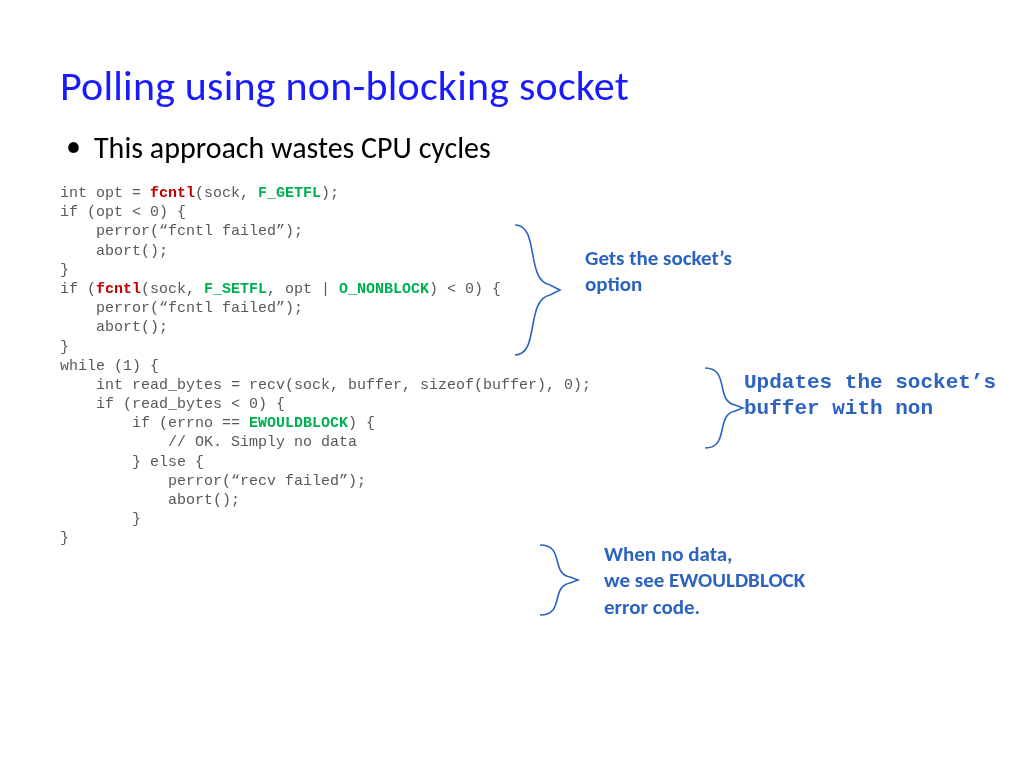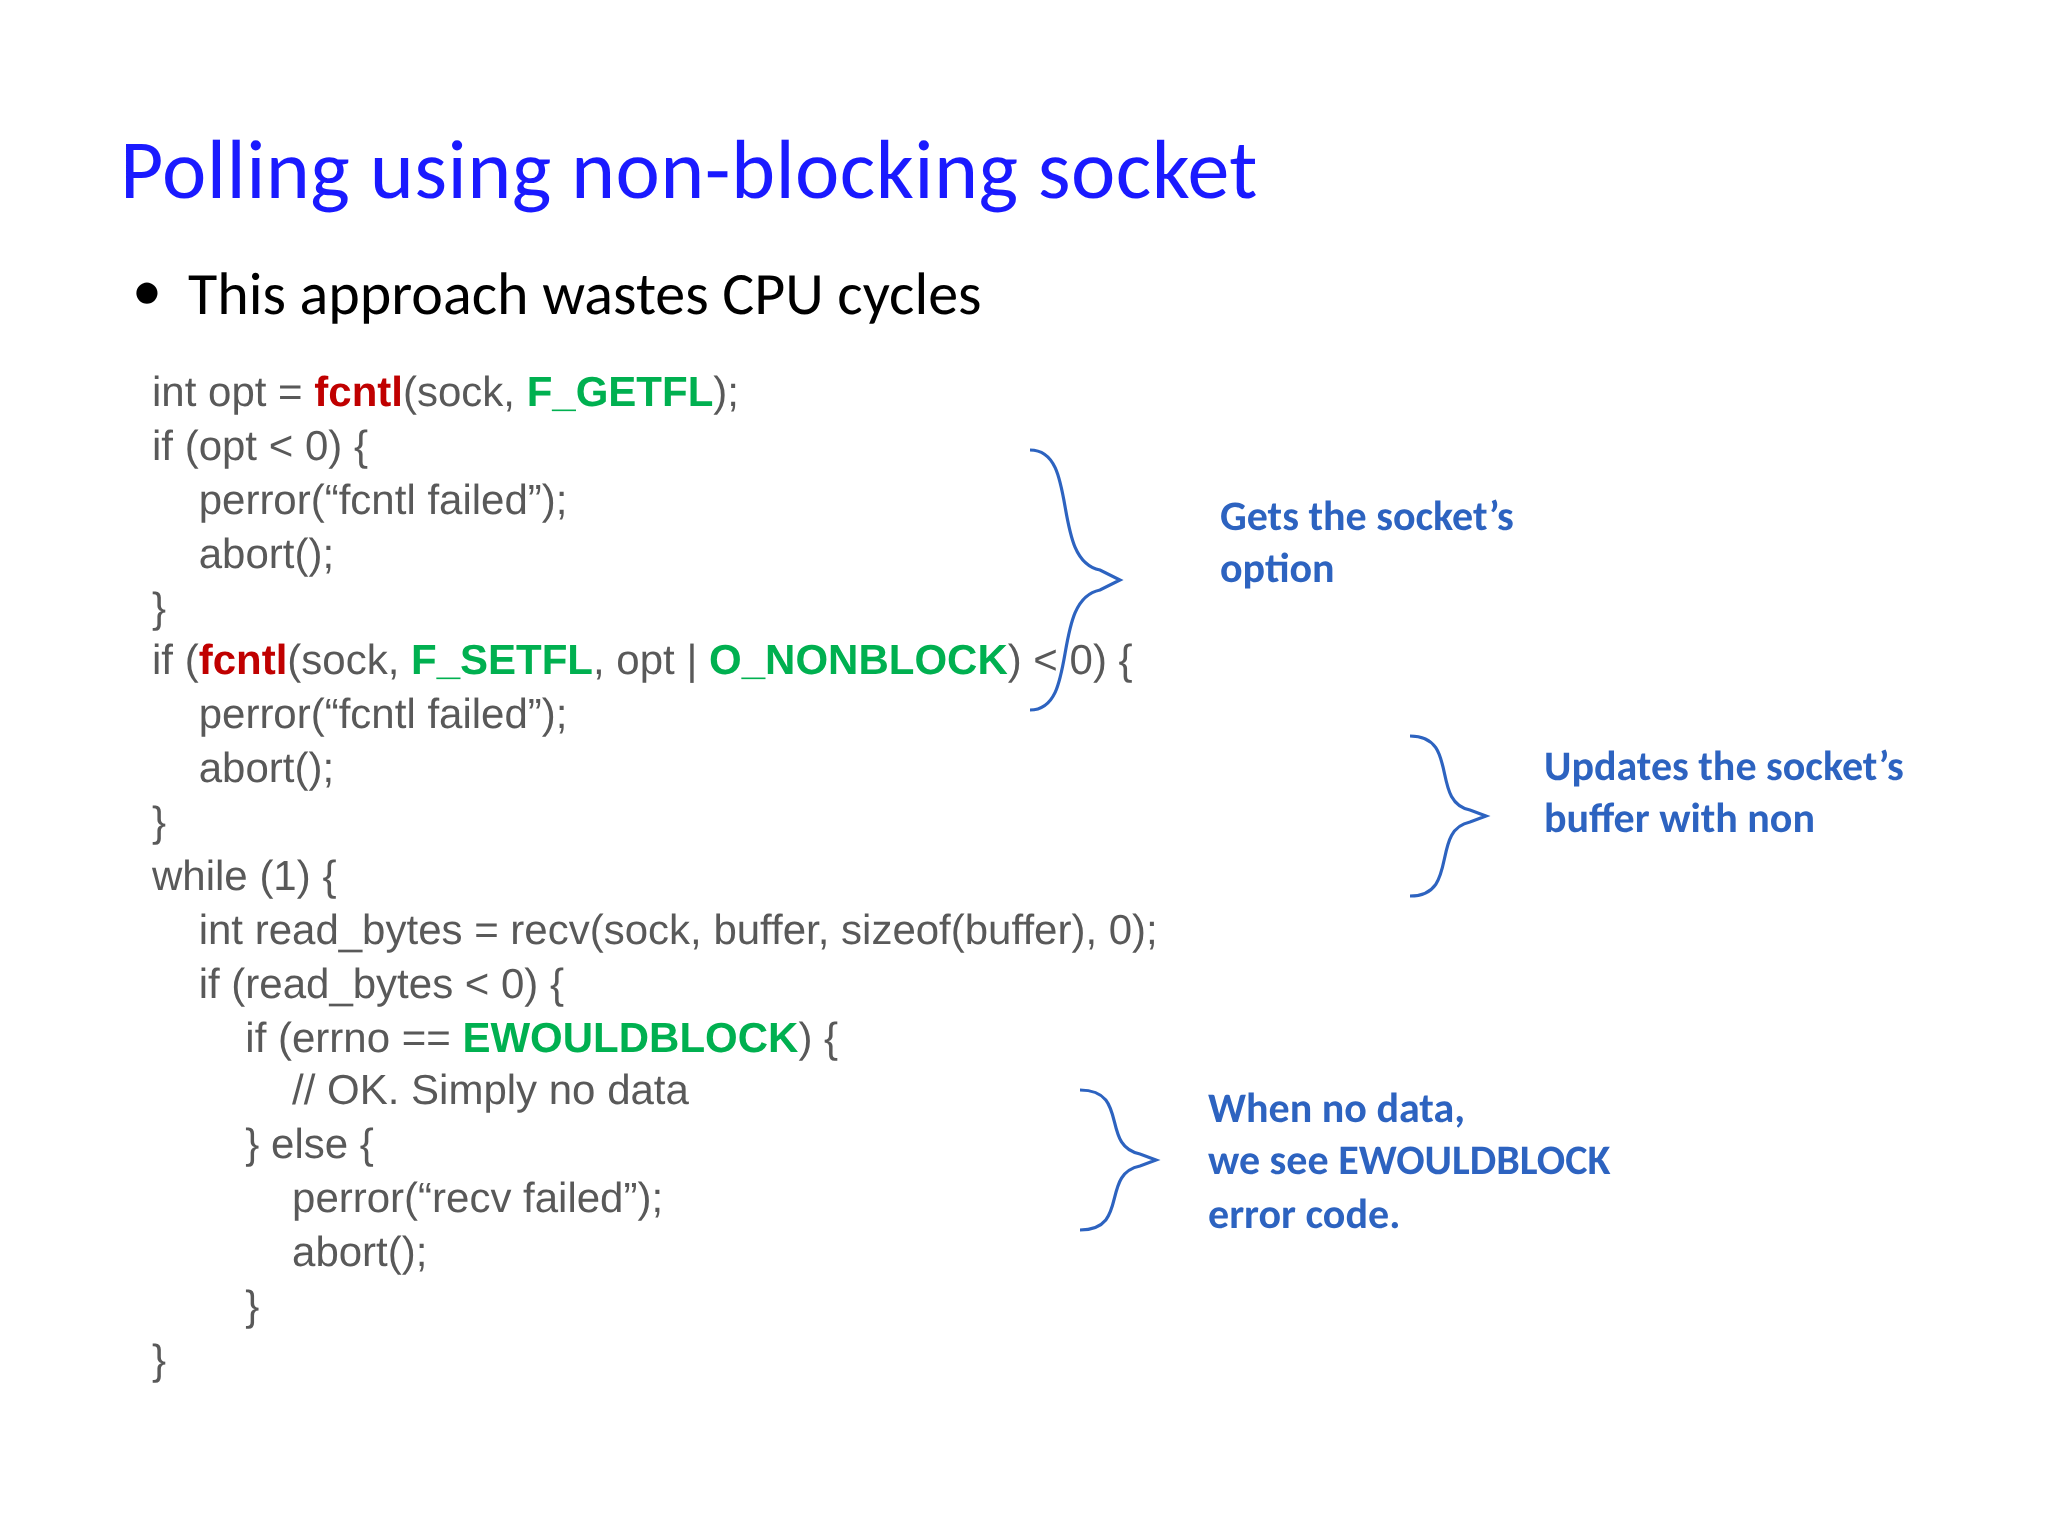--- a/index.html
+++ b/index.html
@@ -33,25 +33,25 @@
     position: relative;
   }
   .bullet::before {
     content: "•";
     position: absolute;
     left: 6px;
     top: -2px;
     font-size: 30px;
   }
   pre.code {
-    font-family: Liberation Sans, sans-serif;
-    font-size: 21px;
+    font-family: Liberation Mono, monospace;
+    font-size: 15px;
     line-height: 1.28;
     color: #595959;
-    margin: 16px;
+    margin: 0;
     white-space: pre;
   }
   .kw-red   { color: #c00000; font-weight: bold; }
   .kw-green { color: #00b050; font-weight: bold; }
   .annot {
     position: absolute;
     color: #2d63c0;
     font-weight: bold;
     font-size: 21px;
     line-height: 1.25;
@@ -88,29 +88,29 @@
 <span>            // OK. Simply no data</span>
 <span>        } else {</span>
 <span>            perror(“recv failed”);</span>
 <span>            abort();</span>
 <span>        }</span>
 <span>}</span></pre>
 
   <svg class="brace" style="left:500px; top:220px; width:70px; height:140px;" viewBox="0 0 70 140">
     <path d="M15,5 C40,5 25,60 50,65 L60,70 L50,75 C25,80 40,135 15,135"></path>
   </svg>
-  <div class="annot" style="left:610px; top:245px;">
+  <div class="annot" style="left:585px; top:245px;">
     <span>Gets the socket’s</span><br>
     <span>option</span>
   </div>
 
   <svg class="brace" style="left:695px; top:363px; width:55px; height:90px;" viewBox="0 0 55 90">
     <path d="M10,5 C35,5 20,38 40,42 L48,45 L40,48 C20,52 35,85 10,85"></path>
   </svg>
-  <div class="annot" style="left:772px; top:370px;">
+  <div class="annot" style="left:744px; top:370px;font-family:Liberation Mono, monospace;">
     <span>Updates the socket’s</span><br>
     <span>buffer with non</span><br>
   </div>
 
   <svg class="brace" style="left:530px; top:540px; width:55px; height:80px;" viewBox="0 0 55 80">
     <path d="M10,5 C35,5 20,33 40,37 L48,40 L40,43 C20,47 35,75 10,75"></path>
   </svg>
   <div class="annot" style="left:604px; top:541px;">
     <span>When no data,</span><br>
     <span>we see EWOULDBLOCK</span><br>

